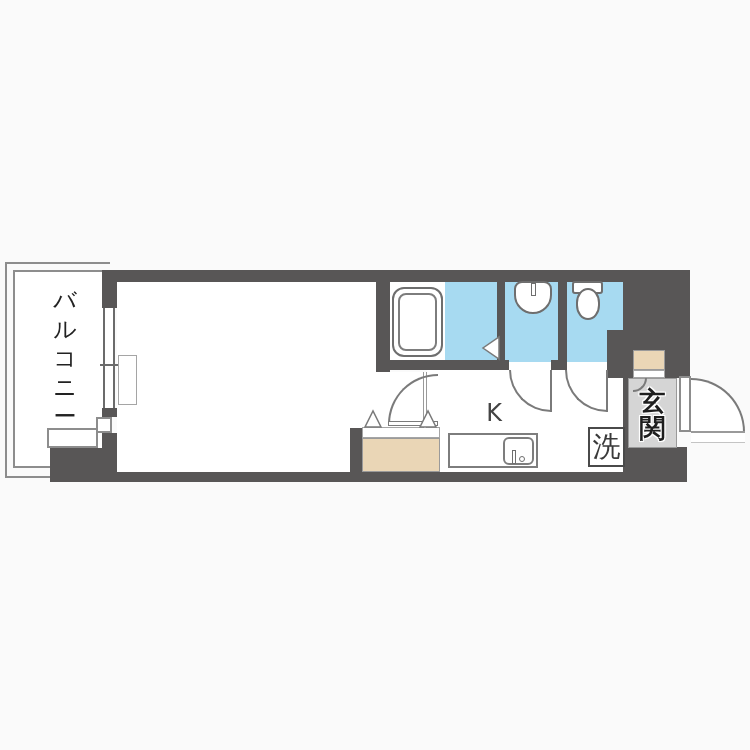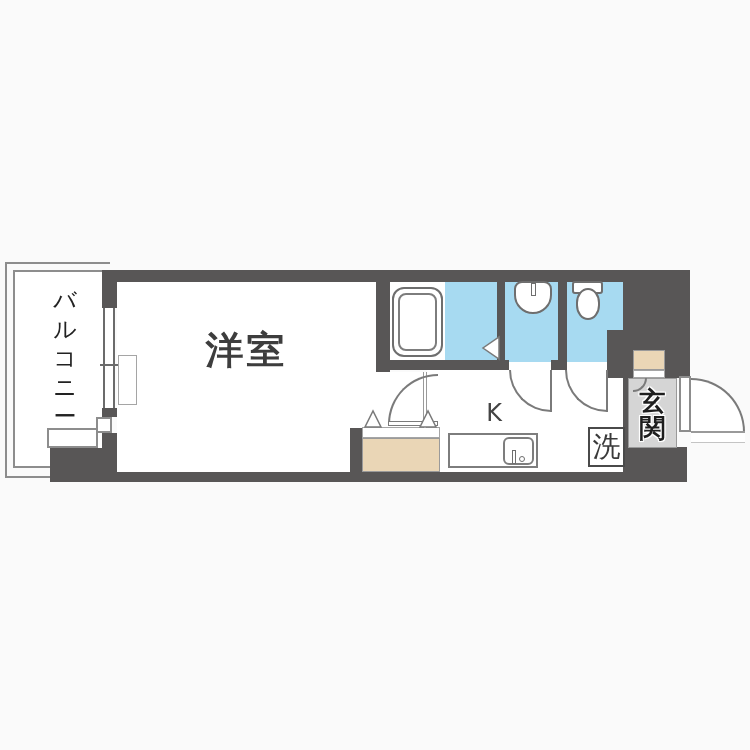--- a/index.html
+++ b/index.html
@@ -77,21 +77,20 @@
 <div class="abs opening" style="left:376px;top:372px;width:13px;height:56px;"></div>
 <div class="abs opening" style="left:509px;top:362px;width:42px;height:8px;"></div>
 <div class="abs opening" style="left:567px;top:362px;width:40px;height:8px;"></div>
 
 <div class="abs" style="left:103px;top:308px;width:12px;height:100px;background:#fff;border-left:2px solid #6b6b6b;border-right:2px solid #6b6b6b;z-index:3;"></div>
 <div class="abs" style="left:100px;top:364px;width:18px;height:2px;background:#6b6b6b;z-index:4;"></div>
 <div class="abs fixture" style="left:96px;top:417px;width:16px;height:16px;"></div>
 <div class="abs thinfix" style="left:118px;top:355px;width:19px;height:50px;"></div>
 
 <div class="abs label" style="left:117px;top:325px;width:259px;font-size:38px;font-weight:600;letter-spacing:3px;color:#3d3d3d;">
-  <div>洋室</div>
 </div>
 
 <div class="abs" style="left:392px;top:287px;width:51px;height:70px;border:2px solid #6e6e6e;border-radius:12px;background:#fff;z-index:4;">
   <div class="abs" style="left:4px;top:4px;width:39px;height:58px;border:2px solid #7d7d7d;border-radius:8px;"></div>
 </div>
 
 <div class="abs" style="left:514px;top:281px;width:38px;height:33px;background:#fff;border:2px solid #6e6e6e;border-radius:8px 8px 19px 19px;z-index:4;"></div>
 <div class="abs" style="left:531px;top:283px;width:5px;height:13px;background:#fff;border:1px solid #6e6e6e;z-index:5;"></div>
 
 <div class="abs" style="left:572px;top:281px;width:31px;height:13px;background:#fff;border:2px solid #6e6e6e;border-radius:3px;z-index:4;"></div>

